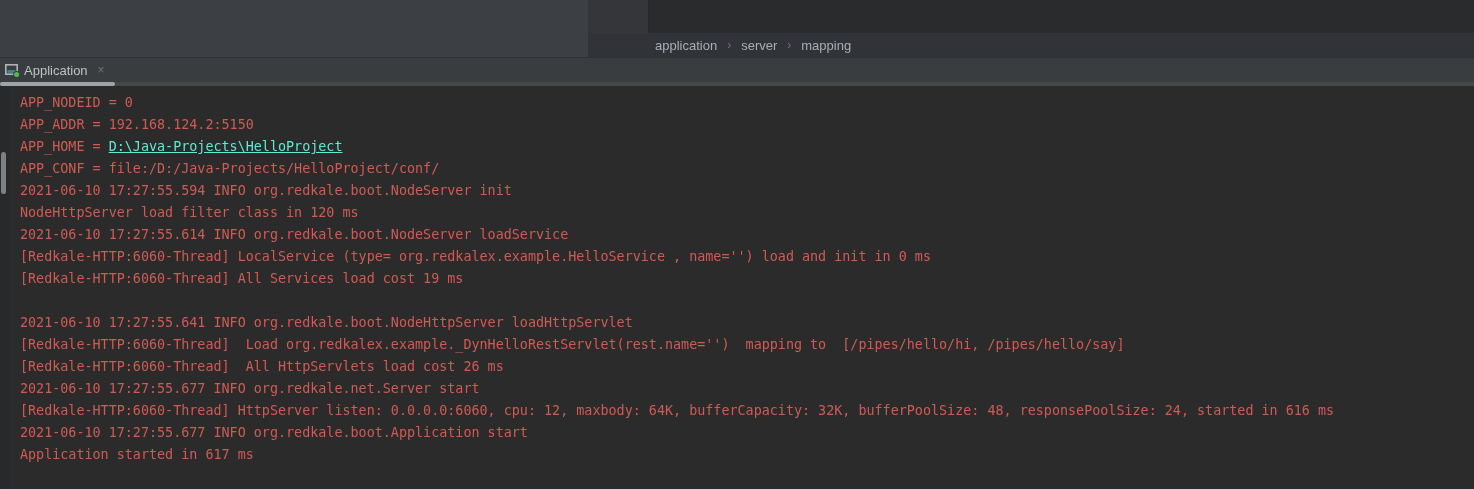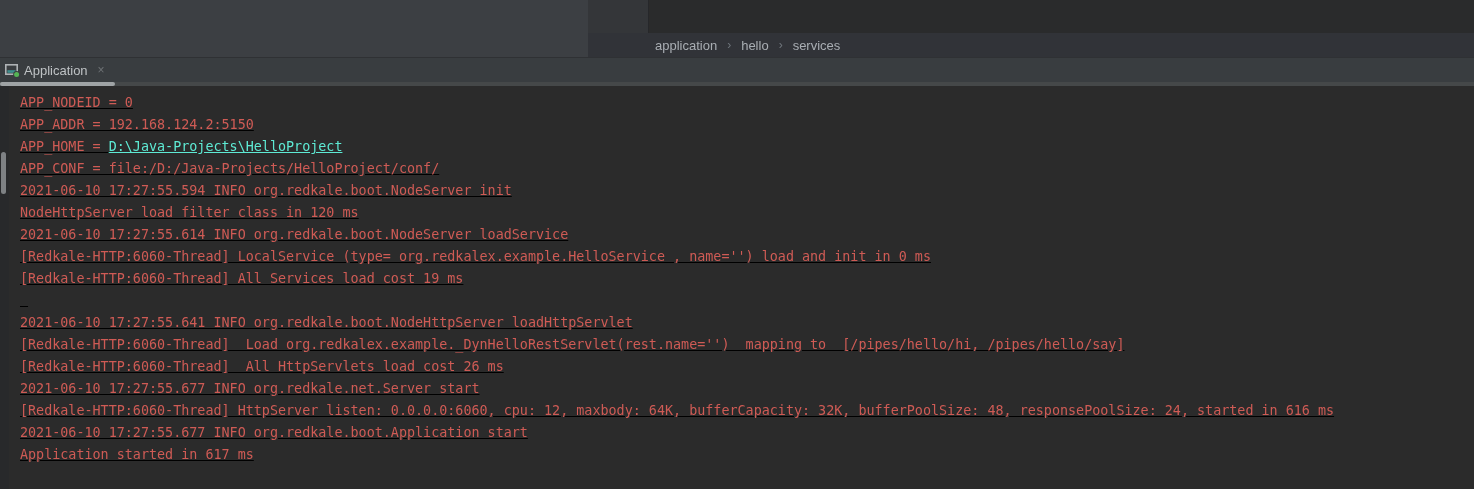--- a/index.html
+++ b/index.html
@@ -73,39 +73,39 @@
     white-space: pre;
   }
   .console-gutter {
     position: absolute; left: 0; top: 86px; width: 9px; height: 403px;
     background: #28292B;
   }
   .console-scroll-thumb {
     position: absolute; left: 1px; top: 152px; width: 5px; height: 42px;
     background: #7E8184; border-radius: 3px; cursor: grab;
   }
-  .console-line { height: 22px; text-decoration: underline; }
+  .console-line { height: 22px; }
   .console-line .err { color: #CF5B55; }
   .console-line .link {
     color: #5eead4; text-decoration: underline; cursor: pointer;
   }
 </style>
 </head>
 <body>
 
 <div class="top-left-pane"></div>
 <div class="top-mid-pane"></div>
 <div class="top-right-pane"></div>
 
 <div class="breadcrumb-bar">
   <span class="crumb">application</span>
   <span class="sep">›</span>
-  <span class="crumb">hello</span>
+  <span class="crumb">server</span>
   <span class="sep">›</span>
-  <span class="crumb">services</span>
+  <span class="crumb">mapping</span>
 </div>
 
 <div class="tab-strip">
   <div class="tab">
     <span class="tab-icon">
       <svg width="16" height="16" viewBox="0 0 16 16">
         <rect x="1.8" y="2.8" width="11.4" height="9.4" fill="none" stroke="#AEB2B5" stroke-width="1.6"></rect>
         <rect x="3.4" y="8.2" width="8.2" height="2.6" fill="#3E8F8F"></rect>
         <circle cx="12.6" cy="12.4" r="3.4" fill="#393D40"></circle>
         <circle cx="12.6" cy="12.4" r="2.5" fill="#55B455"></circle>

